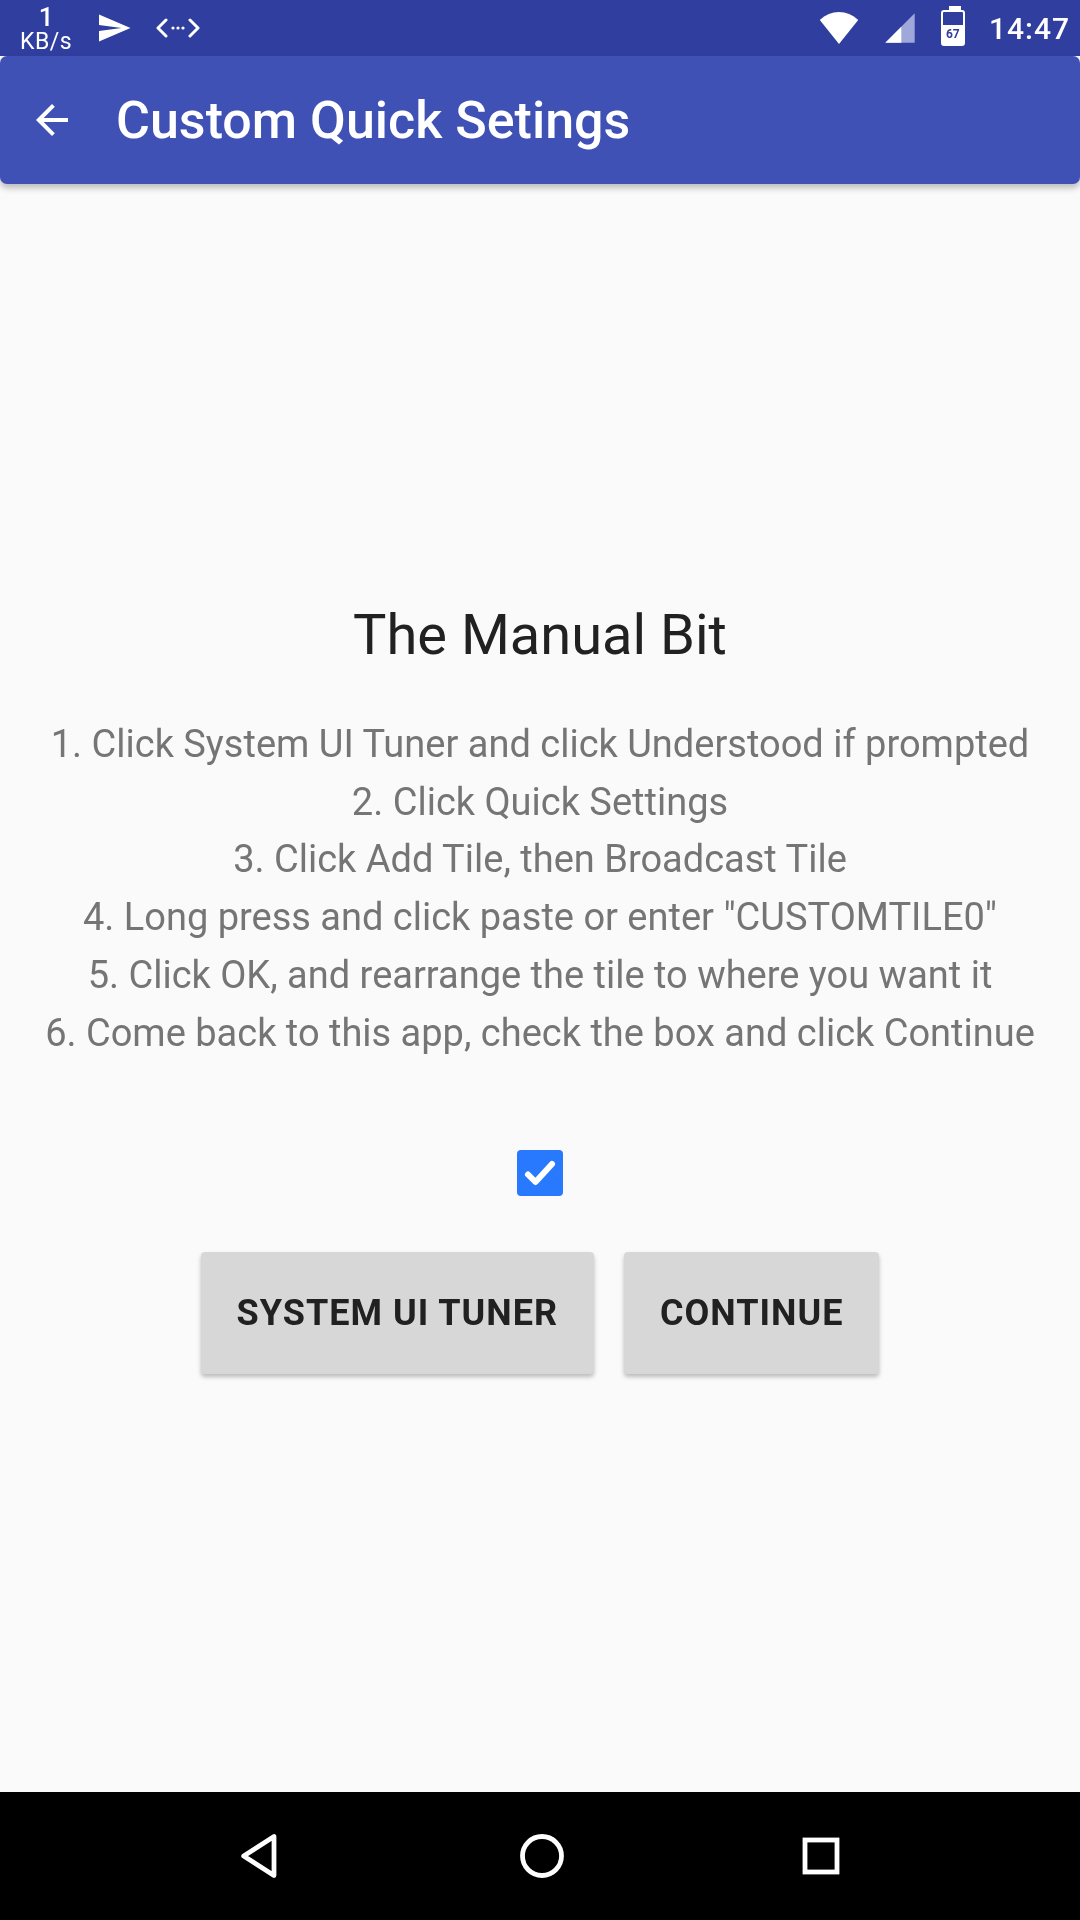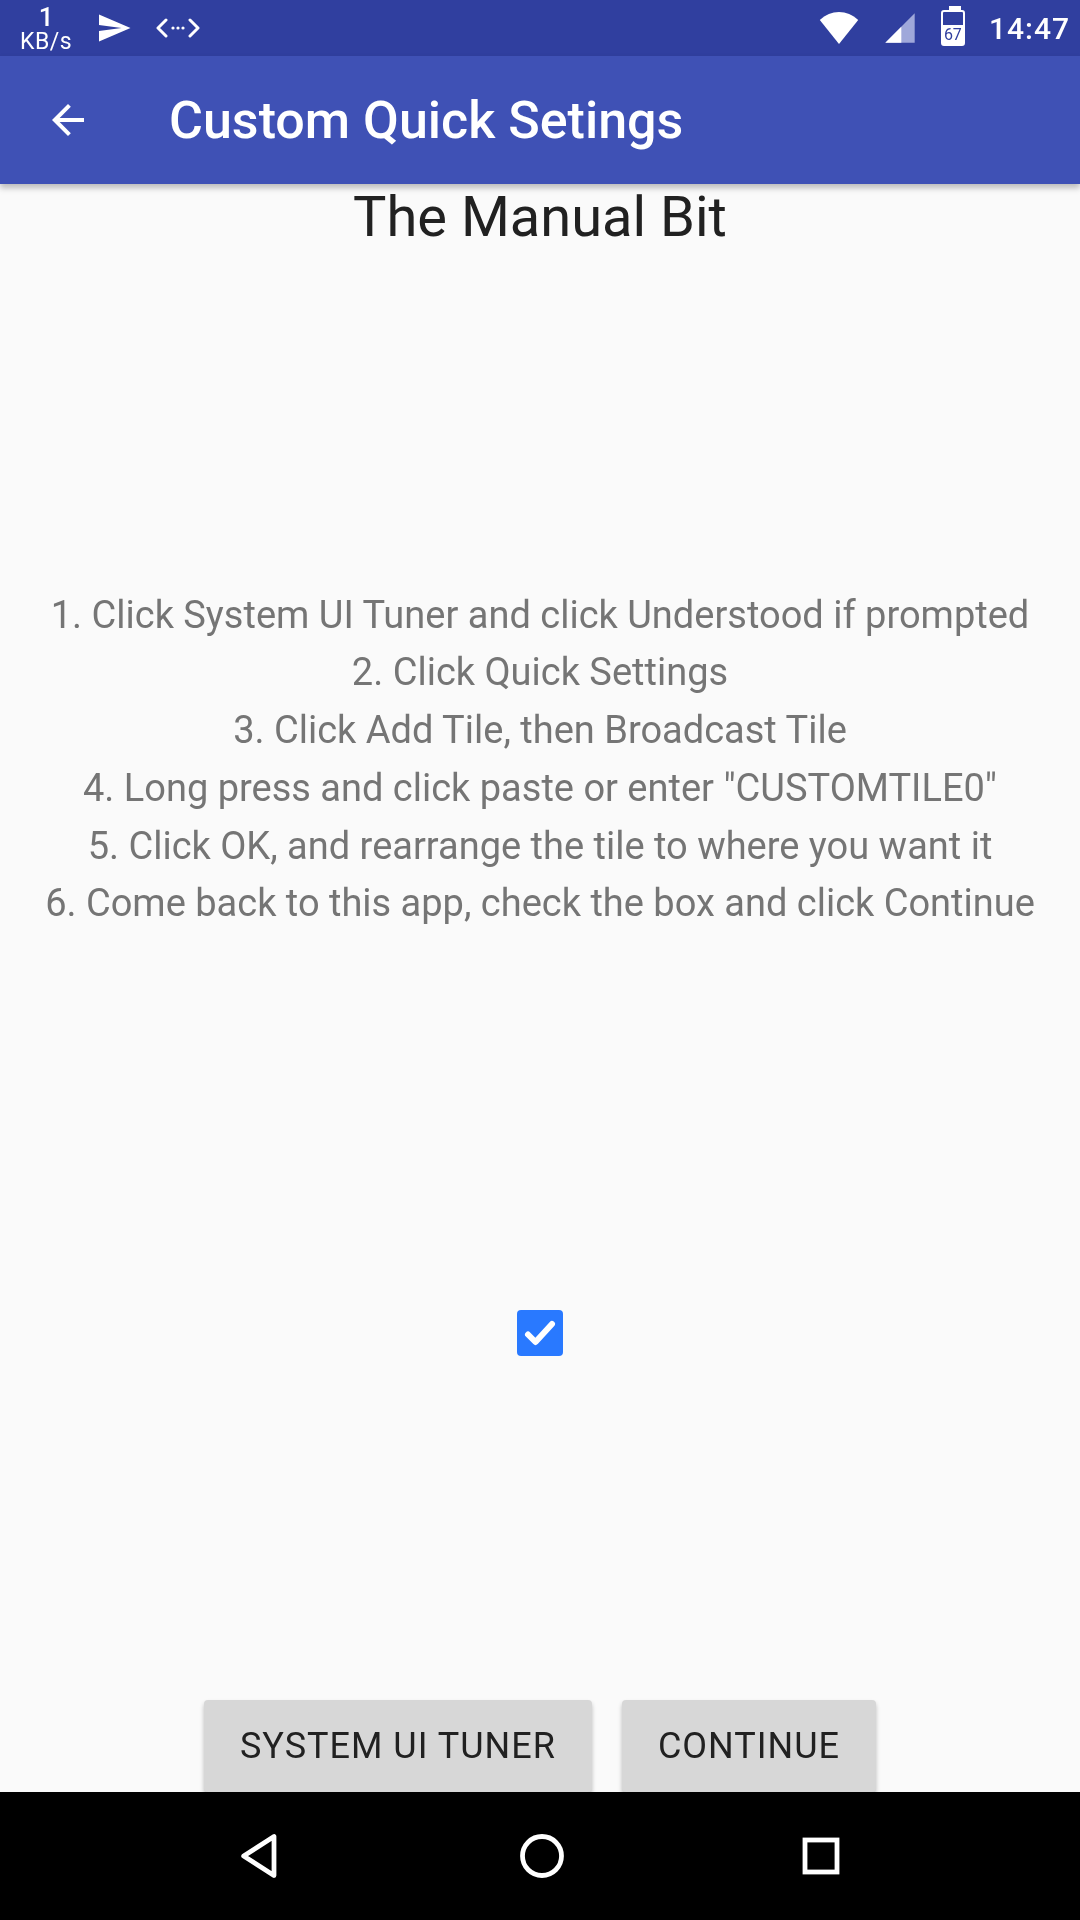--- a/index.html
+++ b/index.html
@@ -43,47 +43,48 @@
     border-radius: 3px;
     position: relative;
     display: flex; align-items: flex-end; justify-content: center;
   }
   .battery-box::before {
     content: "";
     position: absolute;
     top: -6px; left: 6px; width: 12px; height: 4px;
     background: #fff;
   }
-  .battery-fill { background: #fff; width: 100%; height: 60%; font-size: 16px; color:#303f9f; display:flex; align-items:center; justify-content:center; font-weight:400;}
+  .battery-fill { background: #fff; width: 100%; height: 60%; font-size: 12px; color:#303f9f; display:flex; align-items:center; justify-content:center; font-weight:700;}
   .status-icon svg { display: block; }
 
   
   .app-bar {
     height: 128px;
     background: #3f51b5;
     color: #ffffff;
     display: flex;
     align-items: center;
-    padding-left: 44px;
-    gap: 77px;
+    padding-left: 28px;
+    gap: 40px;
     box-shadow: 0 4px 6px rgba(0,0,0,0.25);
+    border-radius: 7px;
   }
   .app-bar .back-icon svg { display:block; }
   .app-title {
     font-size: 52px;
     font-weight: 500;
   }
 
   
   .content {
     height: calc(1920px - 56px - 128px - 128px);
     display: flex;
     flex-direction: column;
     align-items: center;
-    justify-content: space-between;
+    justify-content: center;
     text-align: center;
     padding: 0 6px;
   }
   .section-title {
     font-size: 56px;
     color: #212121;
     font-weight: 400;
     margin-bottom: 48px;
   }
   .instructions {
@@ -110,23 +111,23 @@
     color: #212121;
   }
   .button-row {
     display: flex;
     gap: 30px;
   }
   .mat-button {
     background: #d7d7d7;
     color: #212121;
     font-size: 36px;
-    font-weight: 400;
+    font-weight: 700;
     letter-spacing: 1px;
-    padding: 25px 36px;
+    padding: 40px 36px;
     border-radius: 4px;
     box-shadow: 0 3px 4px rgba(0,0,0,0.25);
     cursor: pointer;
     user-select: none;
   }
 
   
   .nav-bar {
     position: absolute;
     bottom: 0; left: 0; right: 0;

